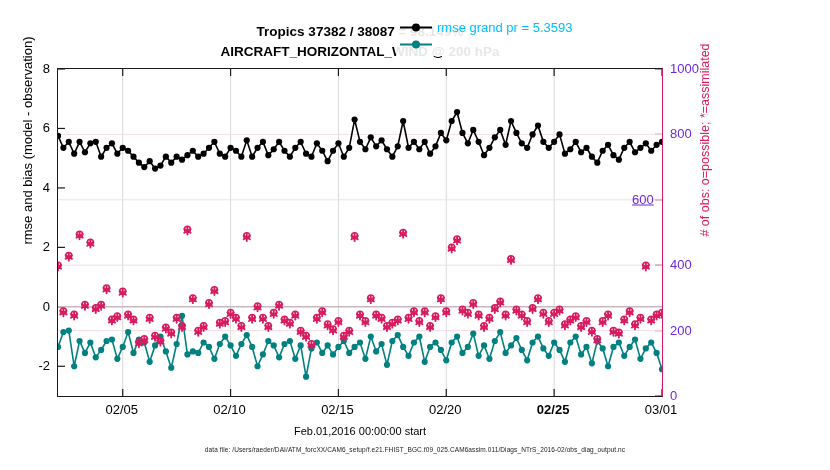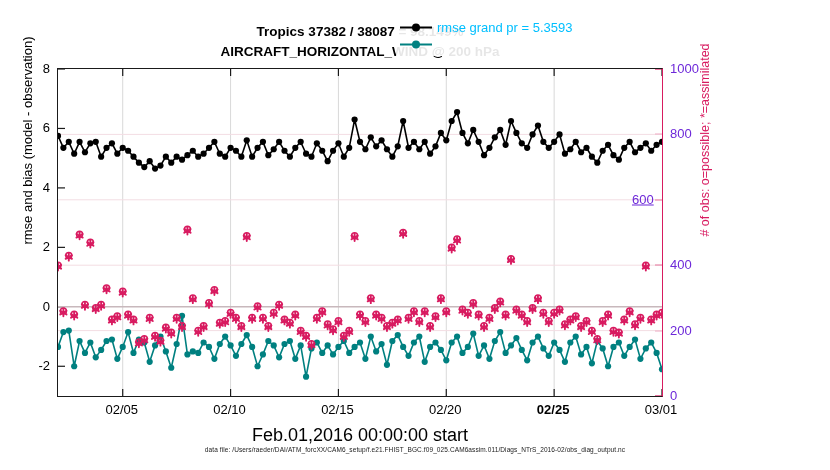--- a/index.html
+++ b/index.html
@@ -67,21 +67,21 @@
     transform: rotate(-90deg);
     transform-origin: center center;
     white-space: nowrap;
   }
   .xlabel {
     position: absolute;
     left: 57px;
     top: 425px;
     width: 606px;
     text-align: center;
-    font-size: 18px;
+    font-size: 11px;
     color: #000000;
   }
   .footer-note {
     position: absolute;
     left: 0px;
     top: 446px;
     width: 830px;
     text-align: center;
     font-size: 6.5px;
     color: #1a1a1a;

